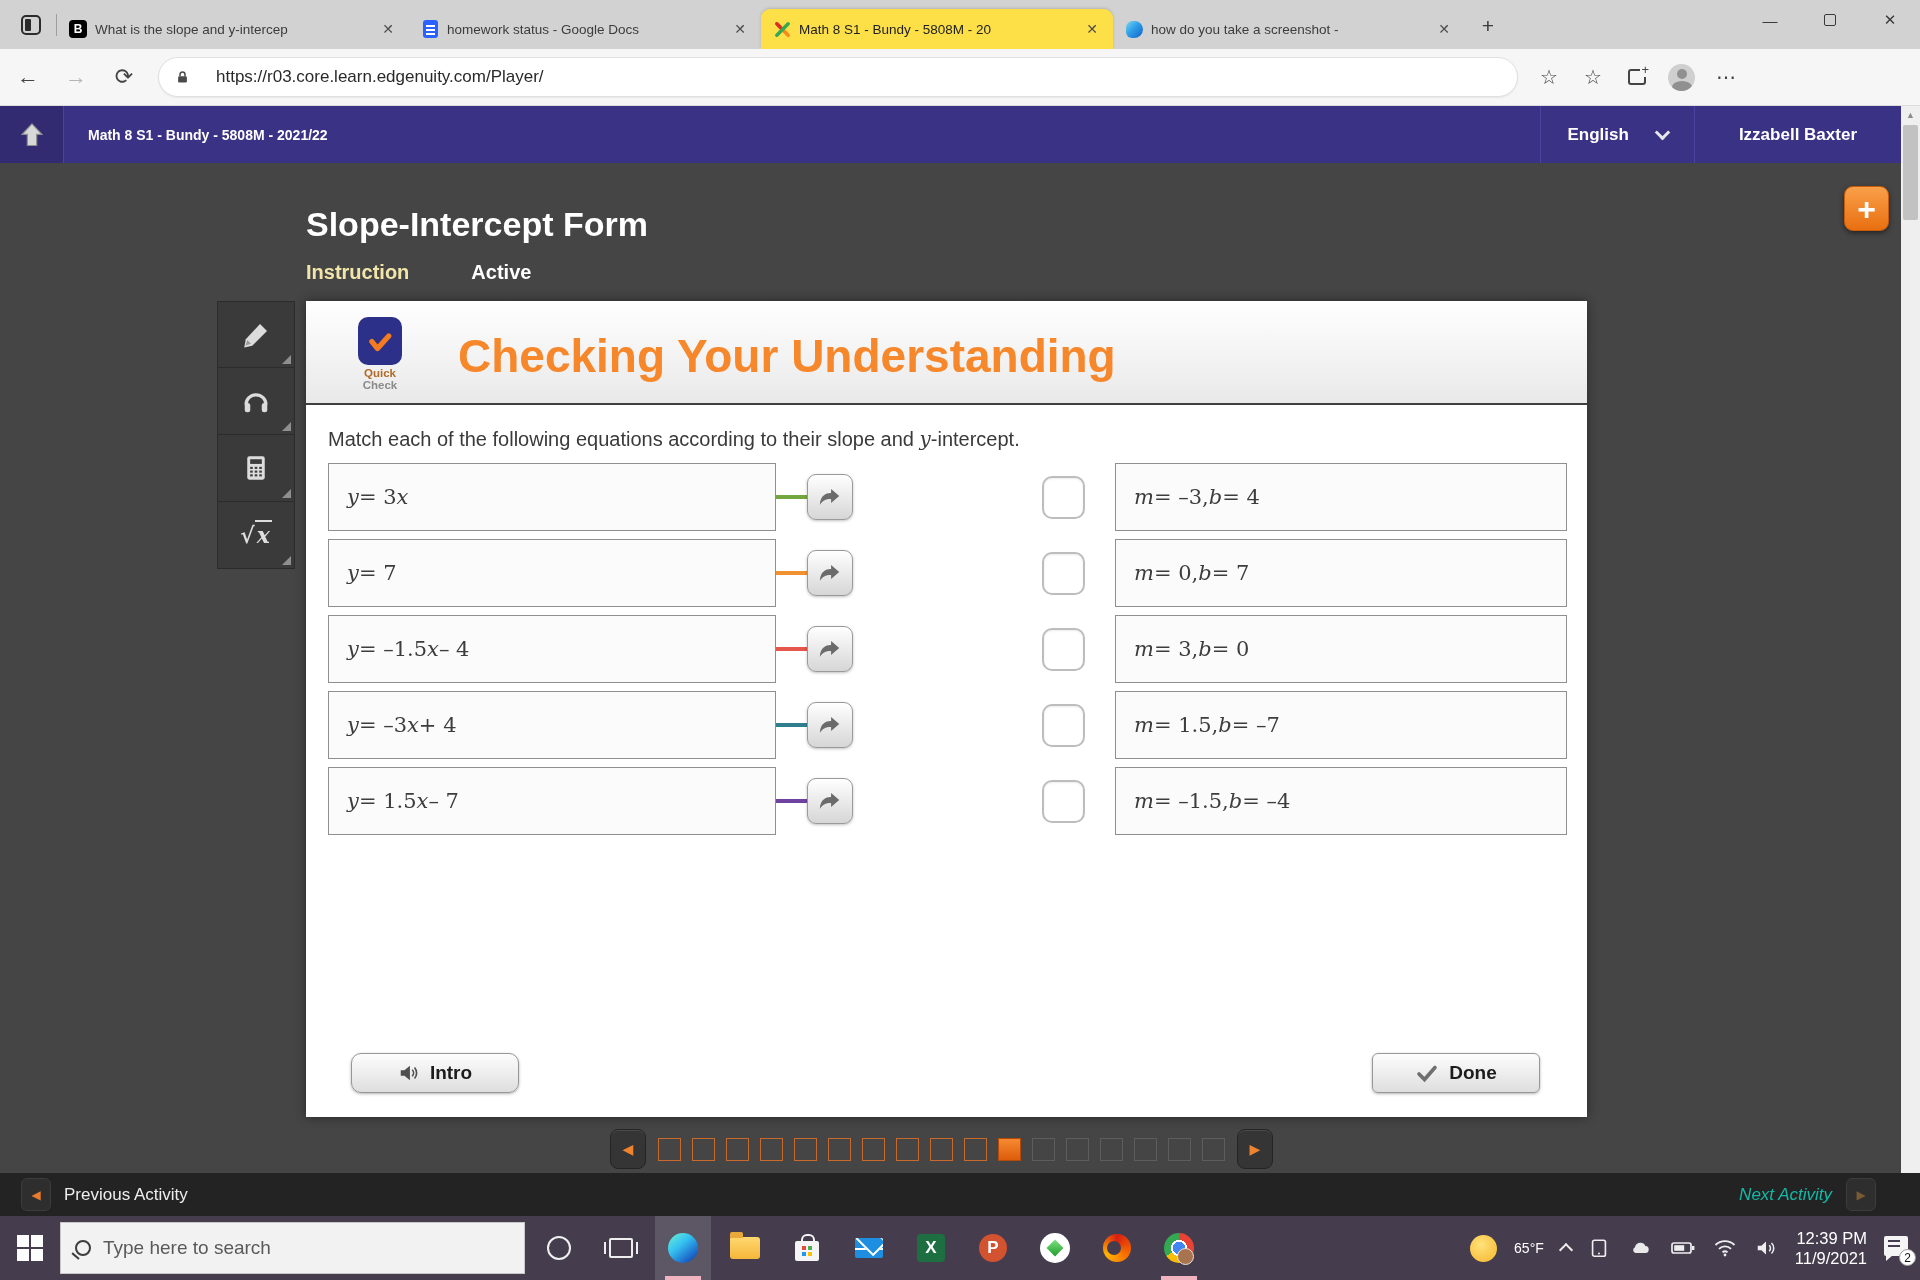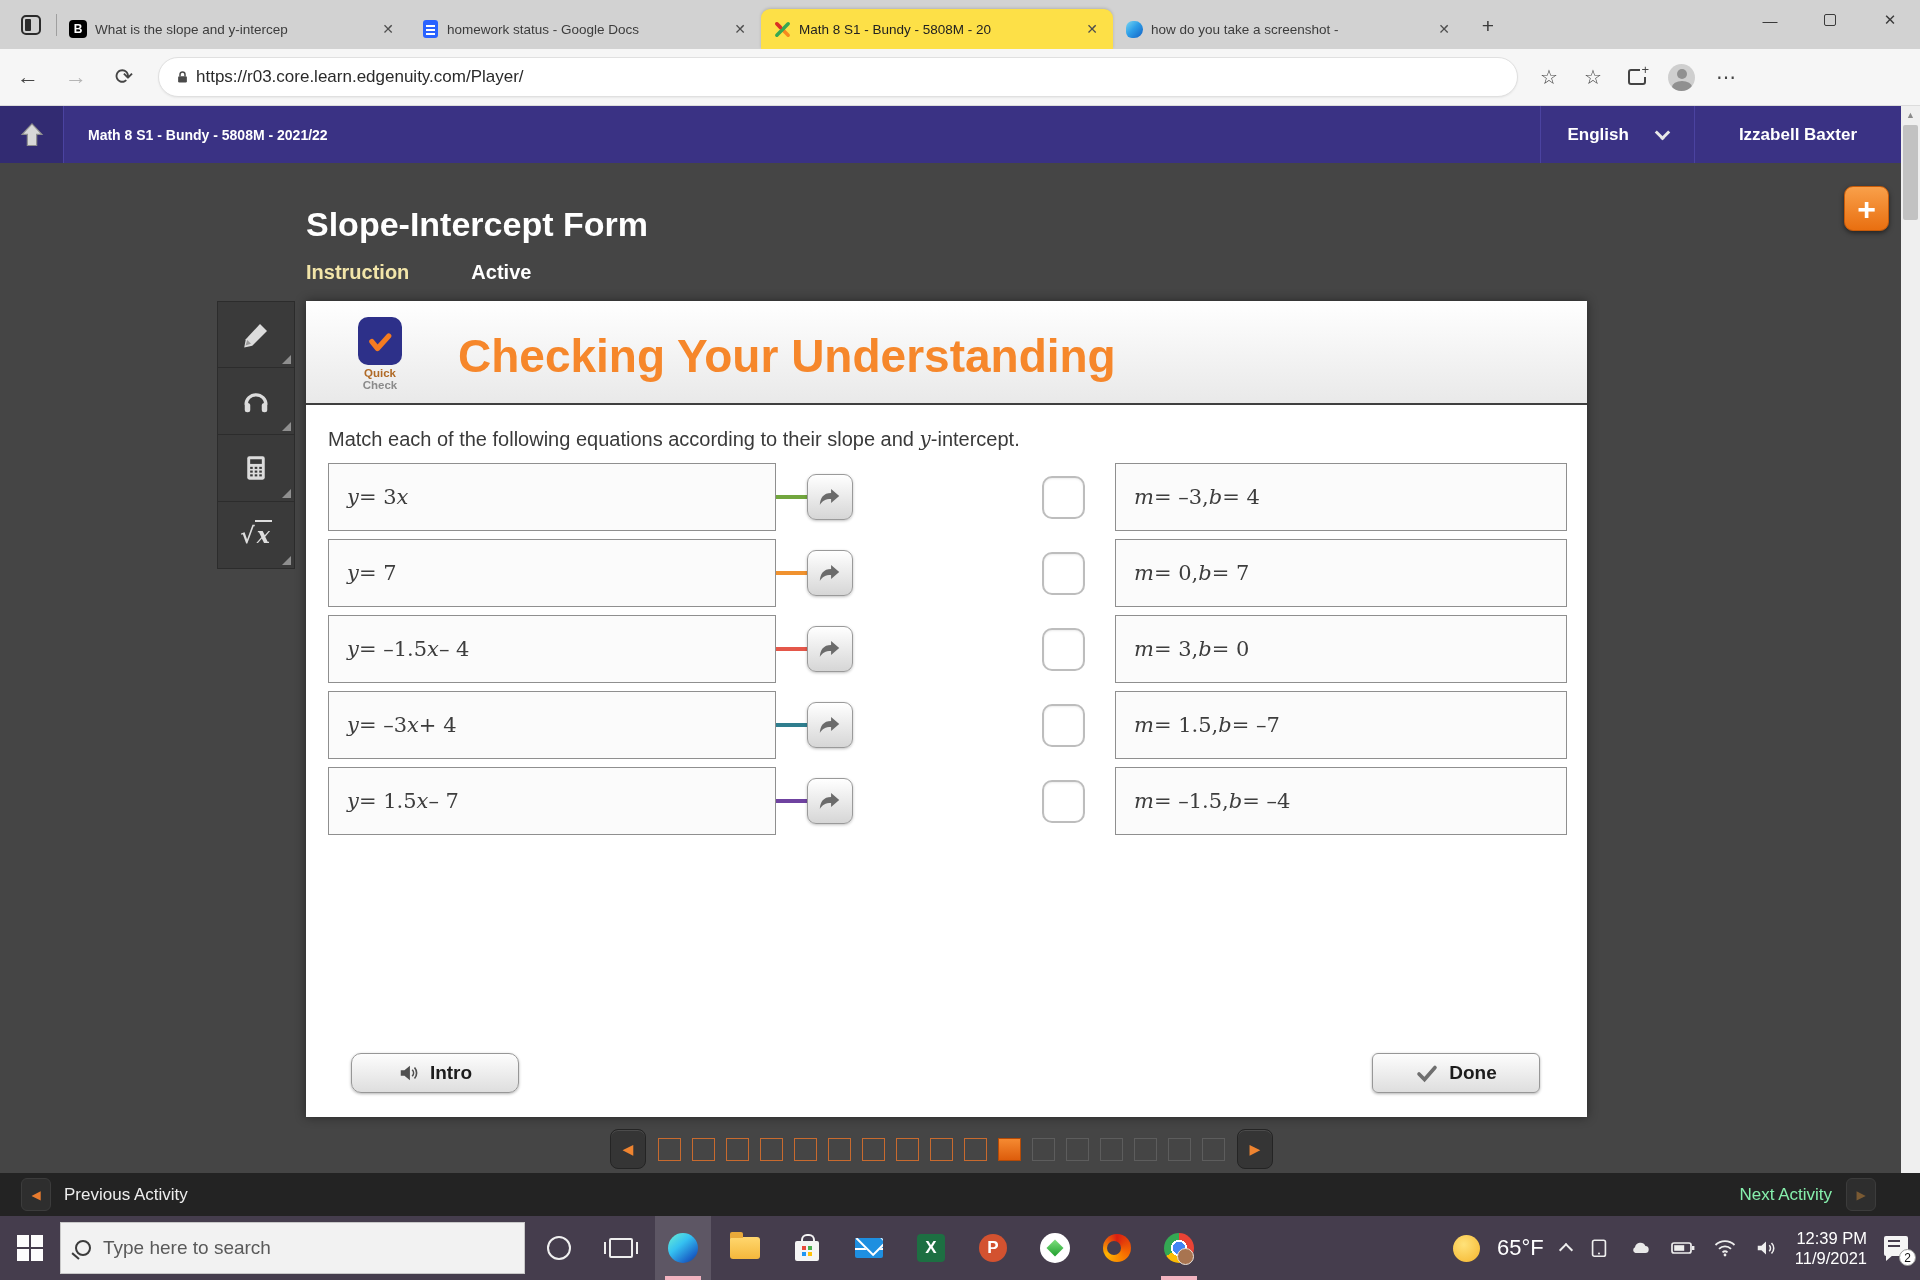--- a/index.html
+++ b/index.html
@@ -23,21 +23,21 @@
   .newtab-btn { width:30px; height:30px; margin:0 0 8px 8px; display:flex; align-items:center; justify-content:center; font-size:21px; color:#3c3c3c; }
   .win-controls { position:absolute; right:0; top:0; height:40px; display:flex; }
   .win-btn { width:60px; height:40px; display:flex; align-items:center; justify-content:center; color:#3a3a3a; font-size:15px; }
   .win-restore { width:12px; height:12px; border:1.4px solid #3a3a3a; border-radius:2px; }
 
   
   .addressbar { position:absolute; left:0; top:49px; width:1920px; height:57px; background:#f6f6f6; border-bottom:1px solid #dcdcdc; display:flex; align-items:center; }
   .nav-ico { width:40px; height:40px; display:flex; align-items:center; justify-content:center; font-size:22px; color:#454545; margin-left:8px; }
   .nav-ico.disabled { color:#b5b5b5; }
   .url-pill { height:40px; flex:1; max-width:1360px; margin-left:14px; background:#fff; border:1px solid #e0e0e0; border-radius:20px; display:flex; align-items:center; padding:0 16px; box-shadow:0 1px 2px rgba(0,0,0,.06); }
-  .url-text { font-size:17px; color:#2a2a2a; margin-left:6px; }
+  .url-text { font-size:17px; color:#2a2a2a; margin-left:26px; }
   .bar-right { display:flex; align-items:center; margin-left:18px; margin-right:10px; gap:18px; }
   .bar-ico { width:26px; height:26px; display:flex; align-items:center; justify-content:center; color:#444; font-size:20px; position:relative; }
   .collections-ico { width:18px; height:16px; border:2px solid #444; border-radius:3px; position:relative; }
   .collections-ico::before { content:"+"; position:absolute; right:-6px; top:-9px; font-size:13px; color:#444; background:#f6f6f6; padding:0 1px; }
   .avatar { width:27px; height:27px; border-radius:50%; background:#cfcfcf; position:relative; overflow:hidden; }
   .avatar::before { content:""; position:absolute; left:8.5px; top:5px; width:10px; height:10px; border-radius:50%; background:#909090; }
   .avatar::after { content:""; position:absolute; left:3.5px; top:17px; width:20px; height:12px; border-radius:50% 50% 0 0; background:#909090; }
 
   
   .lms-header { position:absolute; left:0; top:106px; width:1901px; height:57px; background:#3a3284; display:flex; align-items:center; color:#fff; }
@@ -106,21 +106,21 @@
   .pag-sq { width:23px; height:23px; }
   .pag-sq.visited { border:1px solid #c86a2e; background:transparent; }
   .pag-sq.current { background:linear-gradient(#f58a31,#dd5c0b); border:1px solid #b44a07; }
   .pag-sq.future { border:1px solid #5d5d5d; background:transparent; }
 
   
   .prev-bar { position:absolute; left:0; top:1173px; width:1920px; height:43px; background:#232323; display:flex; align-items:center; }
   .pn-btn { width:30px; height:33px; background:#2e2e2e; border:1px solid #3c3c3c; border-radius:6px; display:flex; align-items:center; justify-content:center; font-size:12px; }
   .prev-btn { margin-left:21px; color:#e87b2e; }
   .prev-label { color:#ededed; font-size:17px; margin-left:13px; }
-  .next-label { margin-left:auto; color:#86efac; font-size:17px; }
+  .next-label { margin-left:auto; color:#14b8a6; font-size:17px;font-style:italic; }
   .next-btn { margin-left:14px; margin-right:44px; color:#7a5a33; }
 
   
   .taskbar { position:absolute; left:0; top:1216px; width:1920px; height:64px; background:#453d4d; display:flex; align-items:center; }
   .start-btn { width:60px; height:64px; display:flex; align-items:center; justify-content:center; }
   .win-logo { width:26px; height:26px; display:grid; grid-template-columns:12px 12px; grid-template-rows:12px 12px; gap:2px; }
   .win-logo div { background:#fdfdfd; }
   .search-box { width:465px; height:52px; background:#f2f2f2; border:1px solid #c8c8c8; display:flex; align-items:center; padding:0 14px; gap:12px; }
   .search-box input { border:none; outline:none; background:transparent; font-size:19px; color:#14532d; width:100%; font-family:"Liberation Sans",sans-serif; }
   .search-box input::placeholder { color:#5a5a5a; }
@@ -144,21 +144,21 @@
   .excel-ico { width:28px; height:28px; background:#1d6f42; border-radius:4px; color:#fff; font-weight:bold; font-size:17px; display:flex; align-items:center; justify-content:center; }
   .ppt-ico { width:28px; height:28px; background:#d35230; border-radius:50%; color:#fff; font-weight:bold; font-size:17px; display:flex; align-items:center; justify-content:center; }
   .sims-ico { width:30px; height:30px; background:#fff; border-radius:50%; display:flex; align-items:center; justify-content:center; }
   .plumbob { width:12px; height:12px; background:linear-gradient(135deg,#7ee07e,#1f9e2c); transform:rotate(45deg); }
   .redapp-ico { width:28px; height:28px; border-radius:50%; background:conic-gradient(#d91f11,#f56b00,#ffb300,#d91f11); position:relative; }
   .redapp-ico::before { content:""; position:absolute; left:4px; top:7px; width:14px; height:14px; border-radius:50%; background:#453d4d; }
   .chrome-ico { width:30px; height:30px; border-radius:50%; background:radial-gradient(circle at 50% 50%, #4285f4 0 29%, #fff 30% 38%, transparent 39%), conic-gradient(#ea4335 0 33%, #fbbc05 33% 66%, #34a853 66% 100%); position:relative; }
   .chrome-ico::after { content:""; position:absolute; right:0px; bottom:-2px; width:15px; height:15px; border-radius:50%; background:#a87450; border:1.5px solid #e9e2da; }
   .tray { margin-left:auto; display:flex; align-items:center; gap:17px; padding-right:10px; color:#f0f0f0; }
   .sun-ico { width:27px; height:27px; border-radius:50%; background:radial-gradient(circle at 40% 35%, #ffe27a, #f5b52c); }
-  .temp { font-size:22px; color:#fff; }
+  .temp { font-size:14px; color:#fff; }
   .tray-chev { width:10px; height:10px; border-left:2.2px solid #eee; border-top:2.2px solid #eee; transform:rotate(45deg); margin-top:4px; }
   .tray-ico { display:flex; align-items:center; justify-content:center; }
   .clock { text-align:right; font-size:16.5px; line-height:20px; color:#fff; }
   .notif { position:relative; width:26px; height:24px; }
   .notif-body { width:24px; height:20px; background:#f5f5f5; border-radius:2px; position:relative; }
   .notif-body::before { content:""; position:absolute; left:4px; top:4px; width:12px; height:2px; background:#453d4d; box-shadow:0 5px 0 #453d4d; }
   .notif-body::after { content:""; position:absolute; left:2px; bottom:-5px; width:0; height:0; border-top:6px solid #f5f5f5; border-right:7px solid transparent; }
   .notif-badge { position:absolute; right:-6px; bottom:-6px; width:17px; height:17px; background:#fff; color:#111; border-radius:50%; font-size:12px; display:flex; align-items:center; justify-content:center; border:1px solid #999; }
 </style>
 </head>

